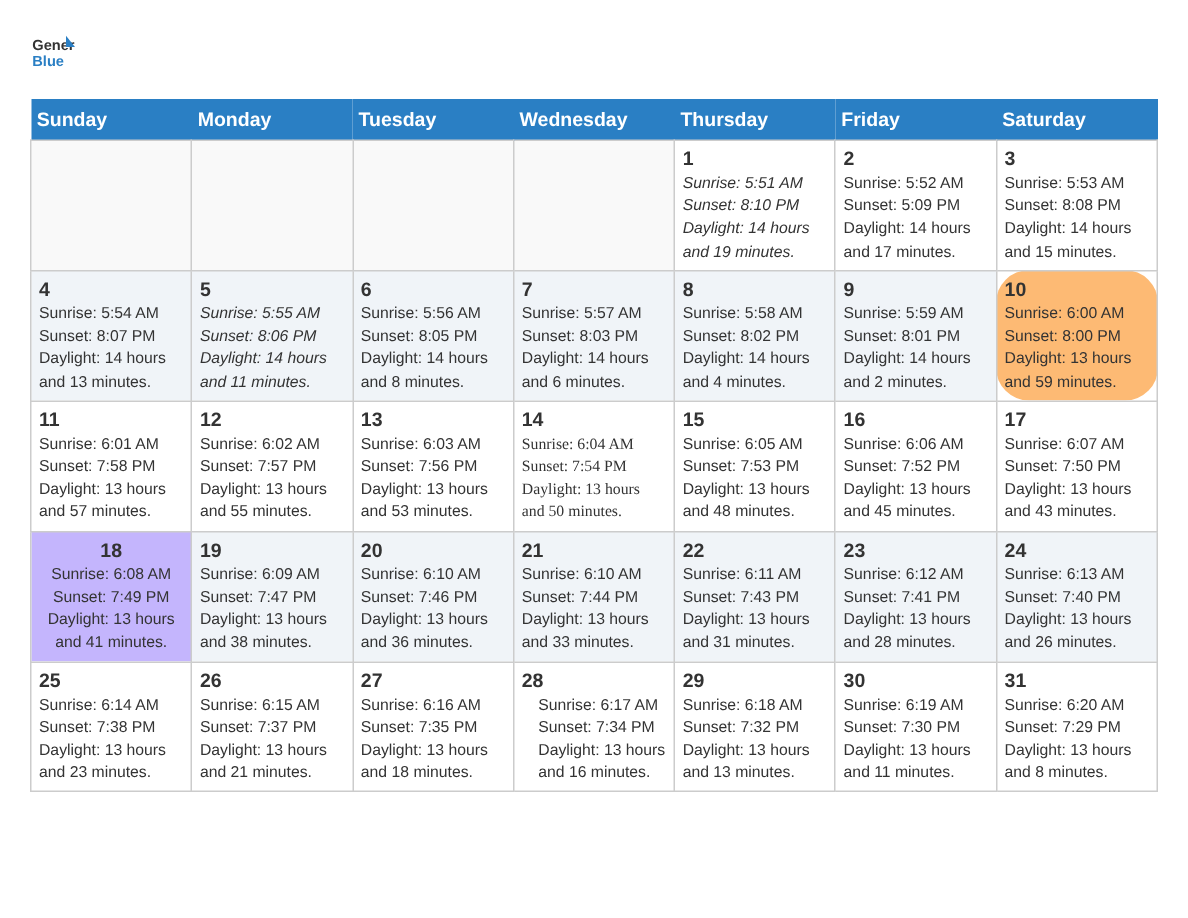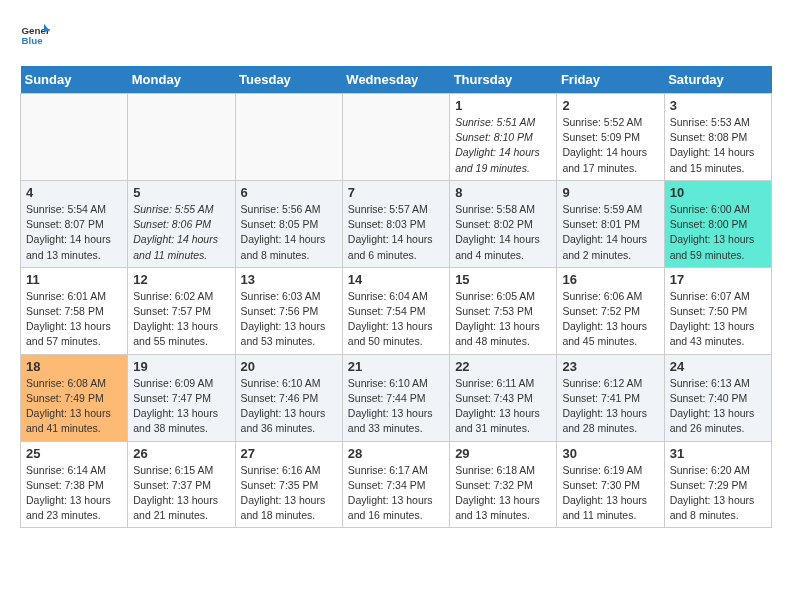--- a/index.html
+++ b/index.html
@@ -175,21 +175,21 @@
 Daylight: 14 hours
 and 4 minutes.</div>
         </td>
         <td style="background: rgb(240, 244, 248);">
           <span class="day-num">9</span>
           <div class="day-info" style="white-space: pre-line;">Sunrise: 5:59 AM
 Sunset: 8:01 PM
 Daylight: 14 hours
 and 2 minutes.</div>
         </td>
-        <td style="background: #5eead4;">
+        <td style="background: #fdba74; border-radius: 22px;">
           <span class="day-num">10</span>
           <div class="day-info" style="white-space: pre-line;">Sunrise: 6:00 AM
 Sunset: 8:00 PM
 Daylight: 13 hours
 and 59 minutes.</div>
         </td>
       </tr>
       <tr>
         <td>
           <span class="day-num">11</span>
@@ -207,21 +207,21 @@
         </td>
         <td>
           <span class="day-num">13</span>
           <div class="day-info" style="white-space: pre-line;">Sunrise: 6:03 AM
 Sunset: 7:56 PM
 Daylight: 13 hours
 and 53 minutes.</div>
         </td>
         <td>
           <span class="day-num">14</span>
-          <div class="day-info" style="white-space: pre-line;">Sunrise: 6:04 AM
+          <div class="day-info" style="white-space: pre-line; font-family: Liberation Serif, serif;">Sunrise: 6:04 AM
 Sunset: 7:54 PM
 Daylight: 13 hours
 and 50 minutes.</div>
         </td>
         <td>
           <span class="day-num">15</span>
           <div class="day-info" style="white-space: pre-line;">Sunrise: 6:05 AM
 Sunset: 7:53 PM
 Daylight: 13 hours
 and 48 minutes.</div>
@@ -235,21 +235,21 @@
         </td>
         <td>
           <span class="day-num">17</span>
           <div class="day-info" style="white-space: pre-line;">Sunrise: 6:07 AM
 Sunset: 7:50 PM
 Daylight: 13 hours
 and 43 minutes.</div>
         </td>
       </tr>
       <tr>
-        <td style="background: #fdba74;">
+        <td style="background: #c4b5fd; text-align: center;">
           <span class="day-num">18</span>
           <div class="day-info" style="white-space: pre-line;">Sunrise: 6:08 AM
 Sunset: 7:49 PM
 Daylight: 13 hours
 and 41 minutes.</div>
         </td>
         <td style="background: rgb(240, 244, 248);">
           <span class="day-num">19</span>
           <div class="day-info" style="white-space: pre-line;">Sunrise: 6:09 AM
 Sunset: 7:47 PM
@@ -309,21 +309,21 @@
         </td>
         <td>
           <span class="day-num">27</span>
           <div class="day-info" style="white-space: pre-line;">Sunrise: 6:16 AM
 Sunset: 7:35 PM
 Daylight: 13 hours
 and 18 minutes.</div>
         </td>
         <td>
           <span class="day-num">28</span>
-          <div class="day-info" style="white-space: pre-line;">Sunrise: 6:17 AM
+          <div class="day-info" style="white-space: pre-line; margin-left: 11px;">Sunrise: 6:17 AM
 Sunset: 7:34 PM
 Daylight: 13 hours
 and 16 minutes.</div>
         </td>
         <td>
           <span class="day-num">29</span>
           <div class="day-info" style="white-space: pre-line;">Sunrise: 6:18 AM
 Sunset: 7:32 PM
 Daylight: 13 hours
 and 13 minutes.</div>

